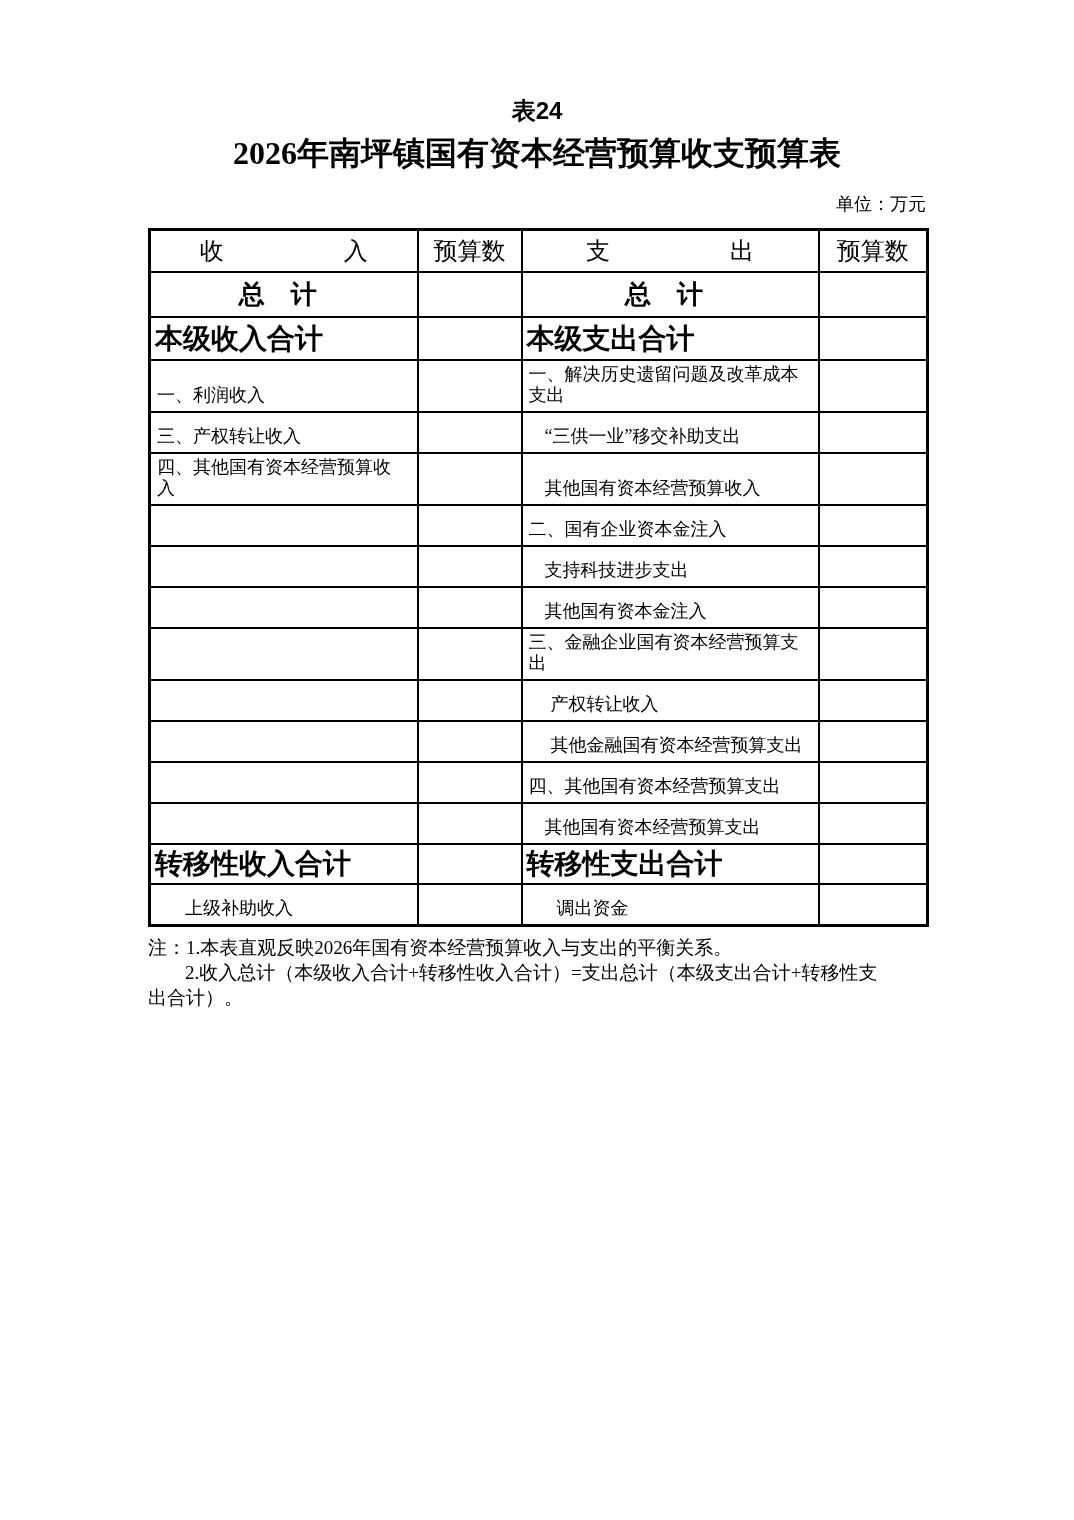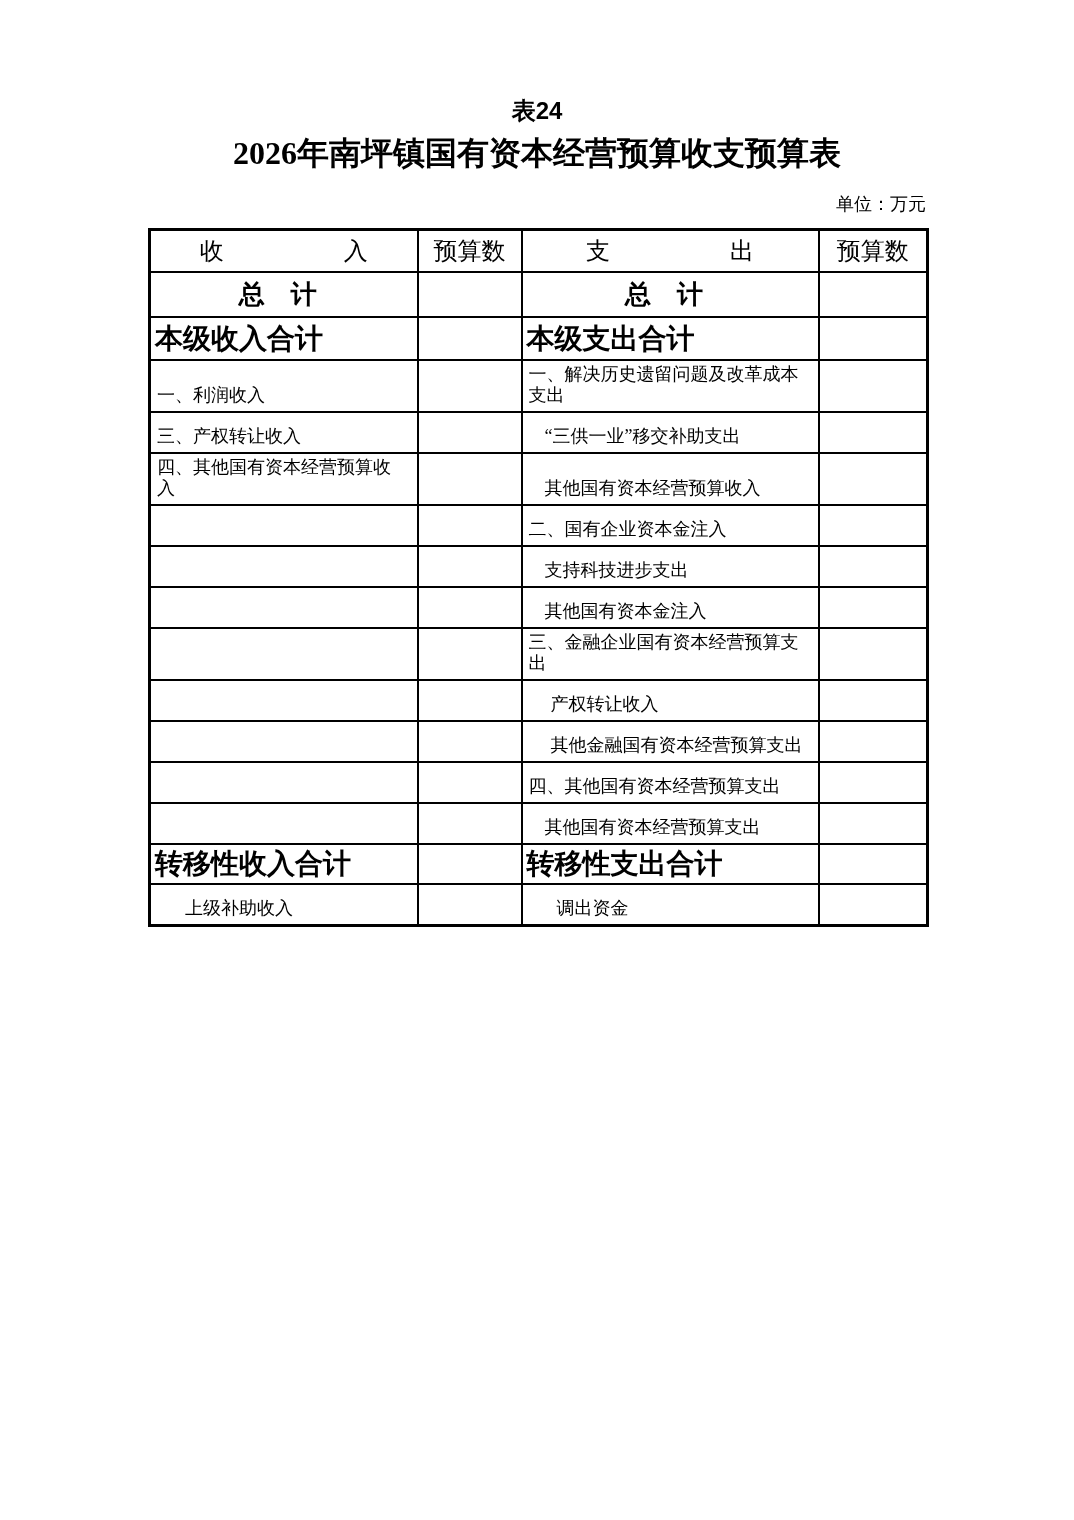--- a/index.html
+++ b/index.html
@@ -216,14 +216,19 @@
         </tr>
         <tr class="row-item">
           <td class="ind3">上级补助收入</td>
           <td class="ind0"></td>
           <td class="ind3">调出资金</td>
           <td class="ind0"></td>
         </tr>
       </tbody>
   </table>
 
+  <div class="notes">
+      <div class="note-line nind0">注：1.本表直观反映2026年国有资本经营预算收入与支出的平衡关系。</div>
+      <div class="note-line nind1">2.收入总计（本级收入合计+转移性收入合计）=支出总计（本级支出合计+转移性支</div>
+      <div class="note-line nind0">出合计）。</div>
+    </div>
 
 </div>
 
 </body></html>

